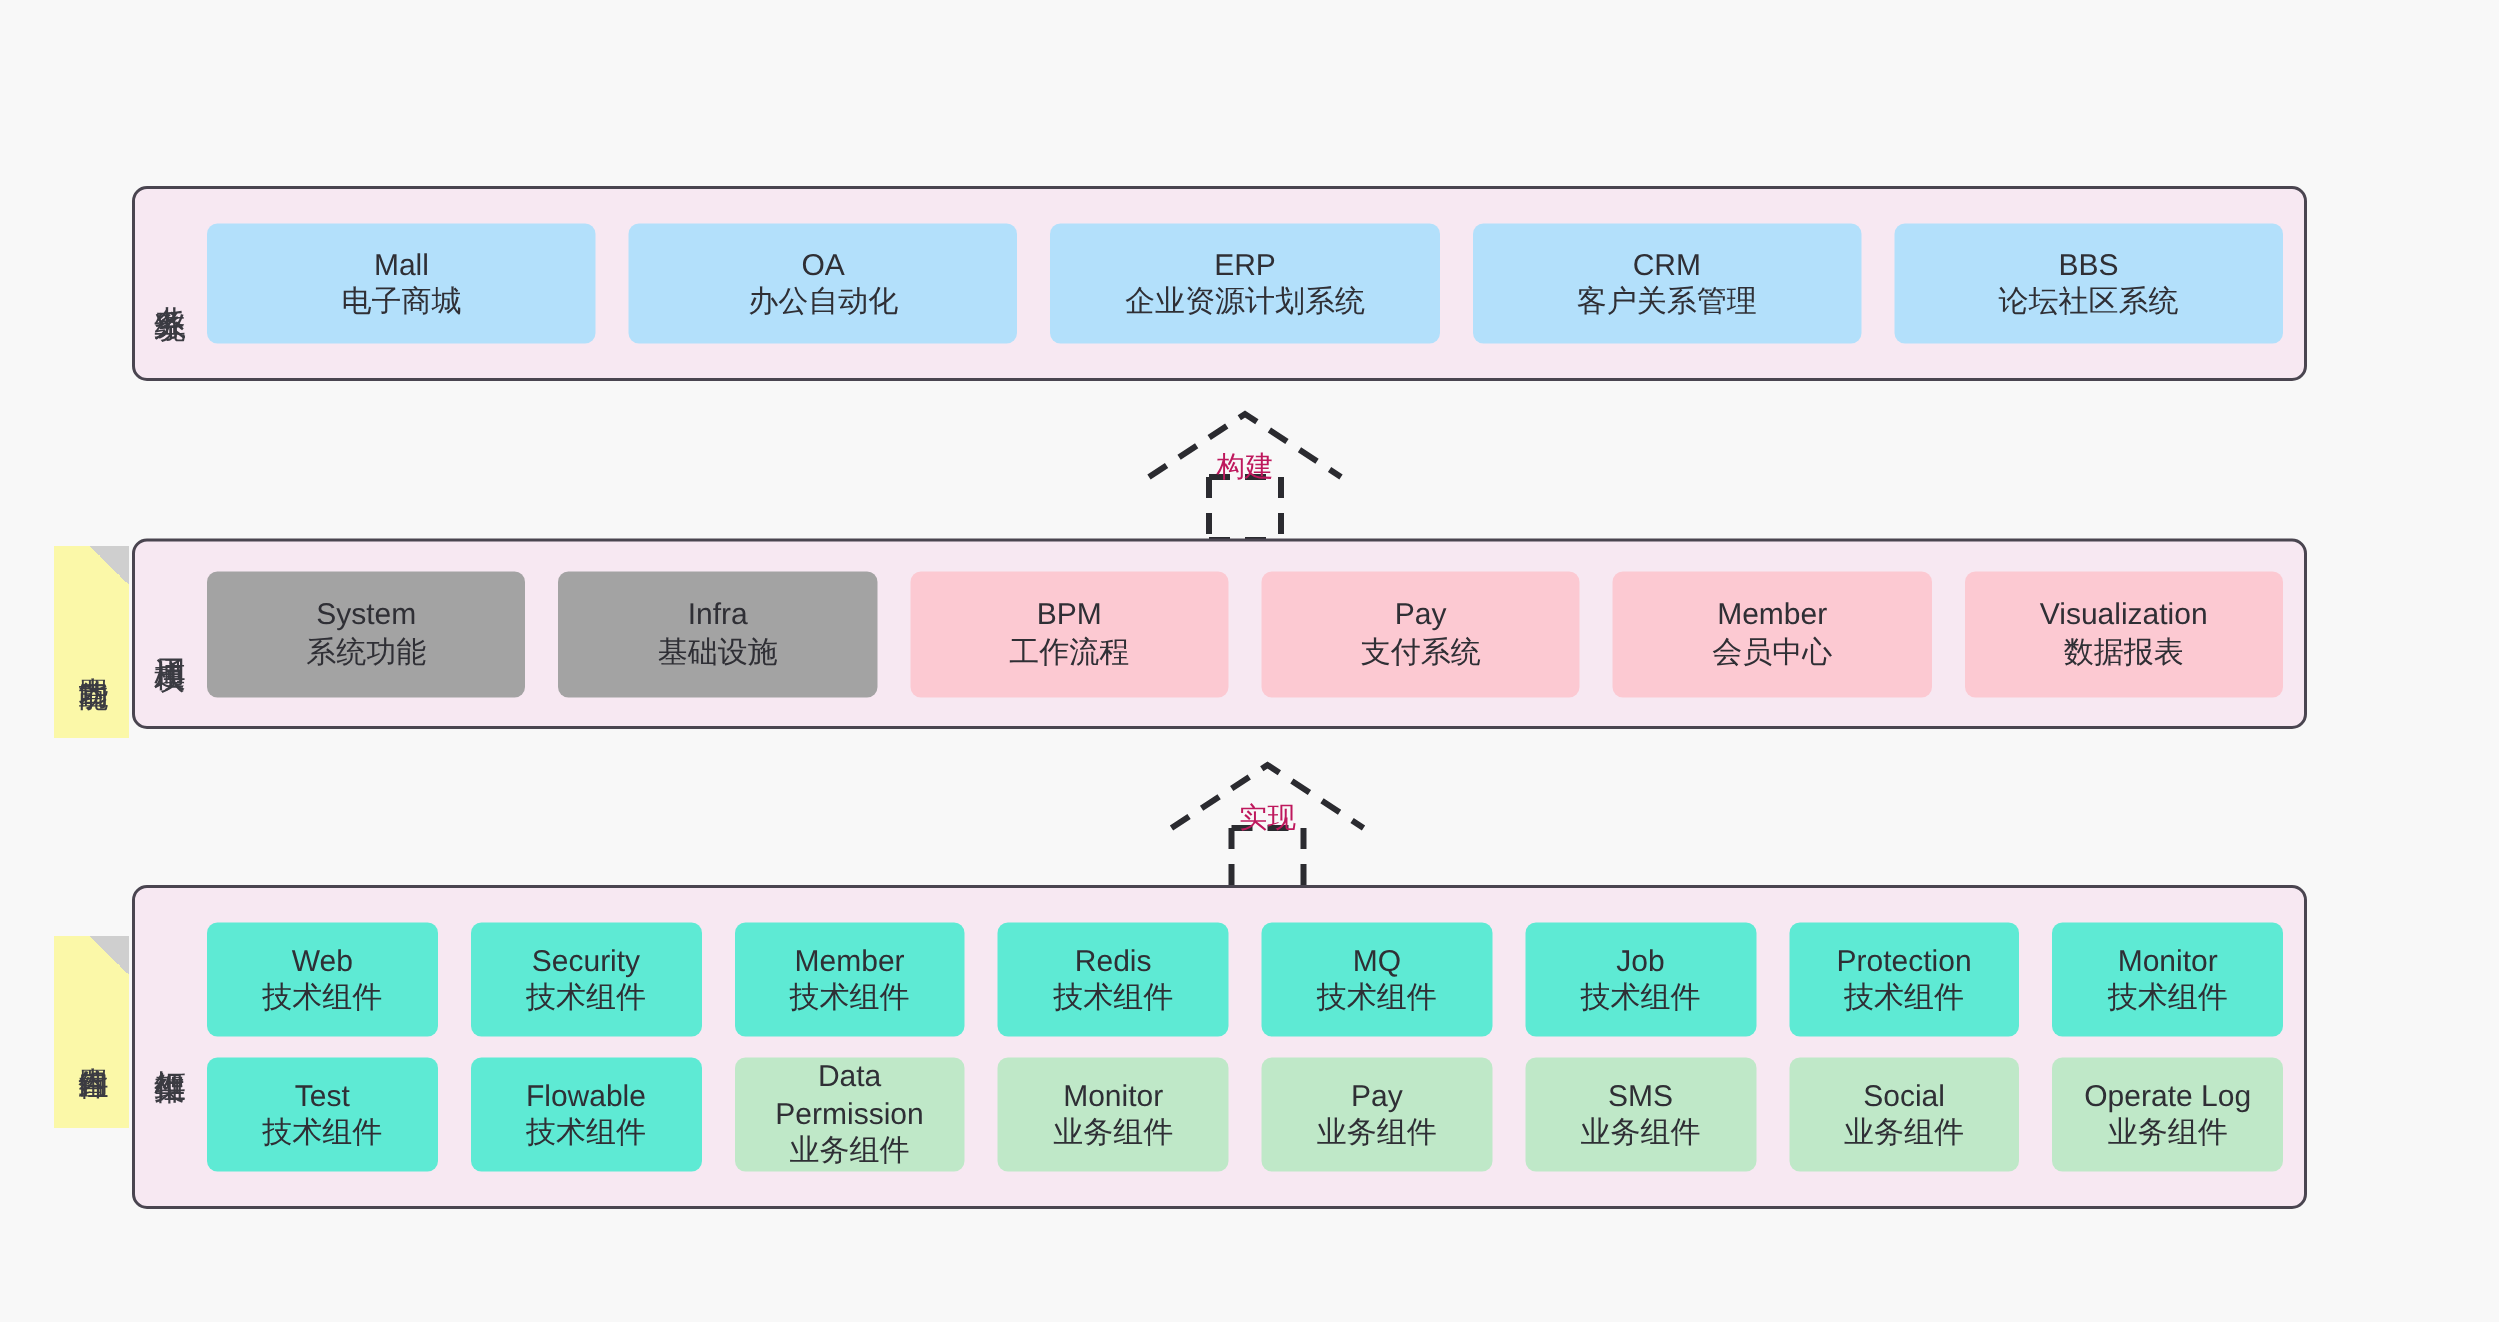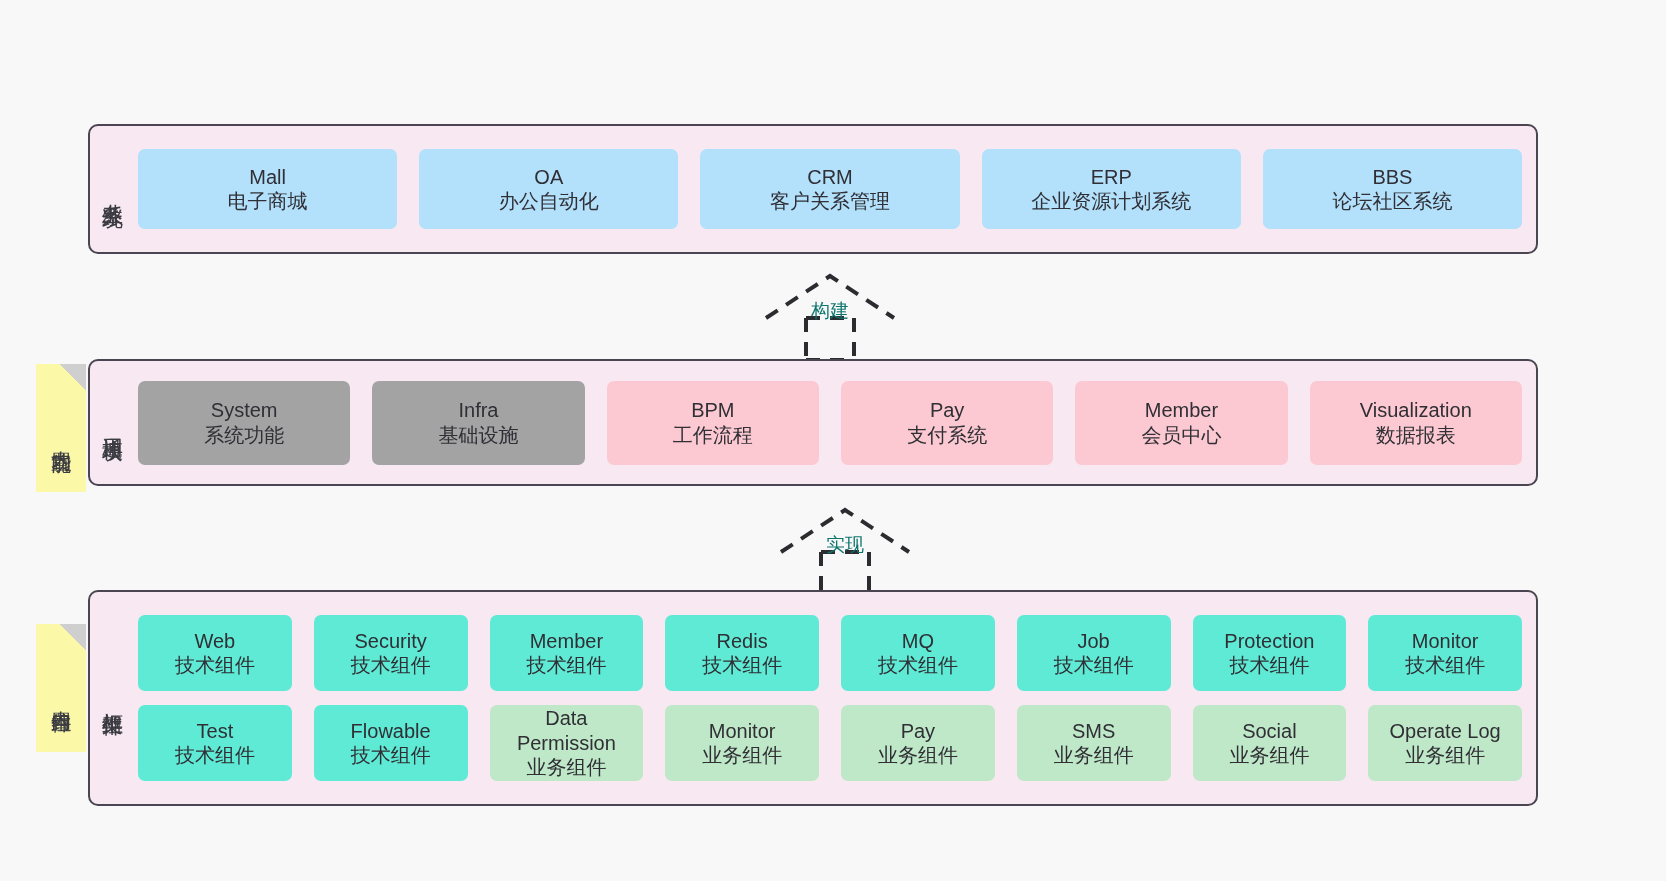--- a/index.html
+++ b/index.html
@@ -123,21 +123,21 @@
   
   .arrow {
     position: absolute;
     pointer-events: none;
   }
   .arrow .lbl {
     position: absolute;
     left: 50%;
     transform: translateX(-50%);
     font-size: 19px;
-    color: #0f766e;
+    color: #be185d;
     background: transparent;
     white-space: nowrap;
     z-index: 2;
   }
   .arrow svg { display: block; }
 </style>
 </head>
 <body>
 
 <div id="canvas">
@@ -153,28 +153,28 @@
           </div>
         </div>
         <div class="cell">
           <div class="card h-biz c-blue">
             <span class="t1">OA</span>
             <span class="t2">办公自动化</span>
           </div>
         </div>
         <div class="cell">
           <div class="card h-biz c-blue">
+            <span class="t1">ERP</span>
+            <span class="t2">企业资源计划系统</span>
+          </div>
+        </div>
+        <div class="cell">
+          <div class="card h-biz c-blue">
             <span class="t1">CRM</span>
             <span class="t2">客户关系管理</span>
-          </div>
-        </div>
-        <div class="cell">
-          <div class="card h-biz c-blue">
-            <span class="t1">ERP</span>
-            <span class="t2">企业资源计划系统</span>
           </div>
         </div>
         <div class="cell">
           <div class="card h-biz c-blue">
             <span class="t1">BBS</span>
             <span class="t2">论坛社区系统</span>
           </div>
         </div>
       </div>
     </div>

